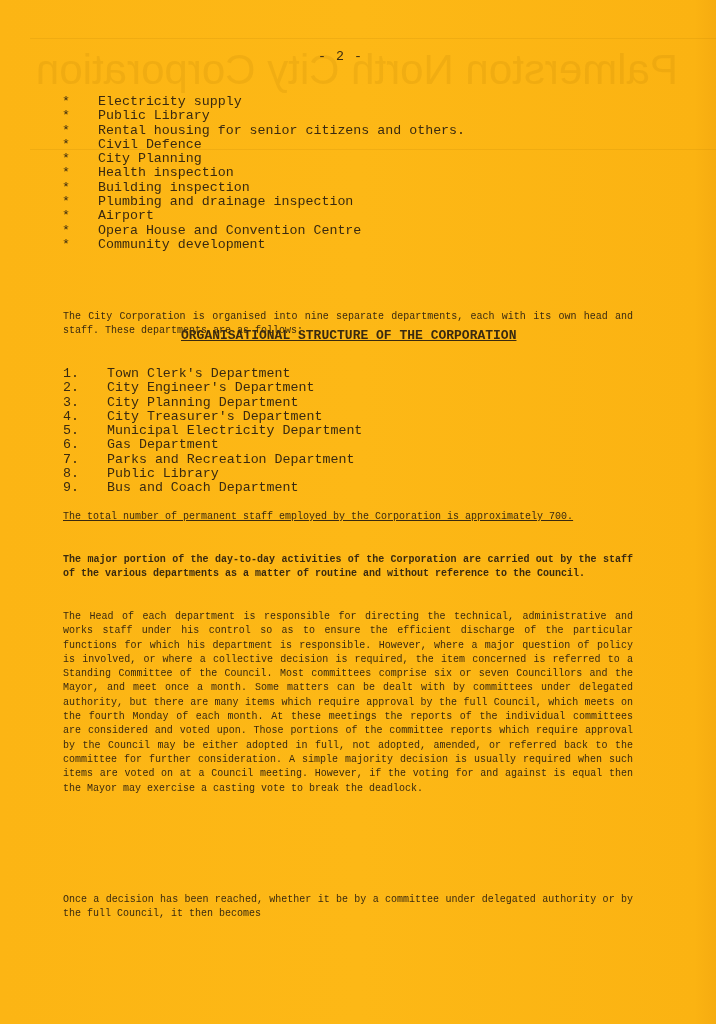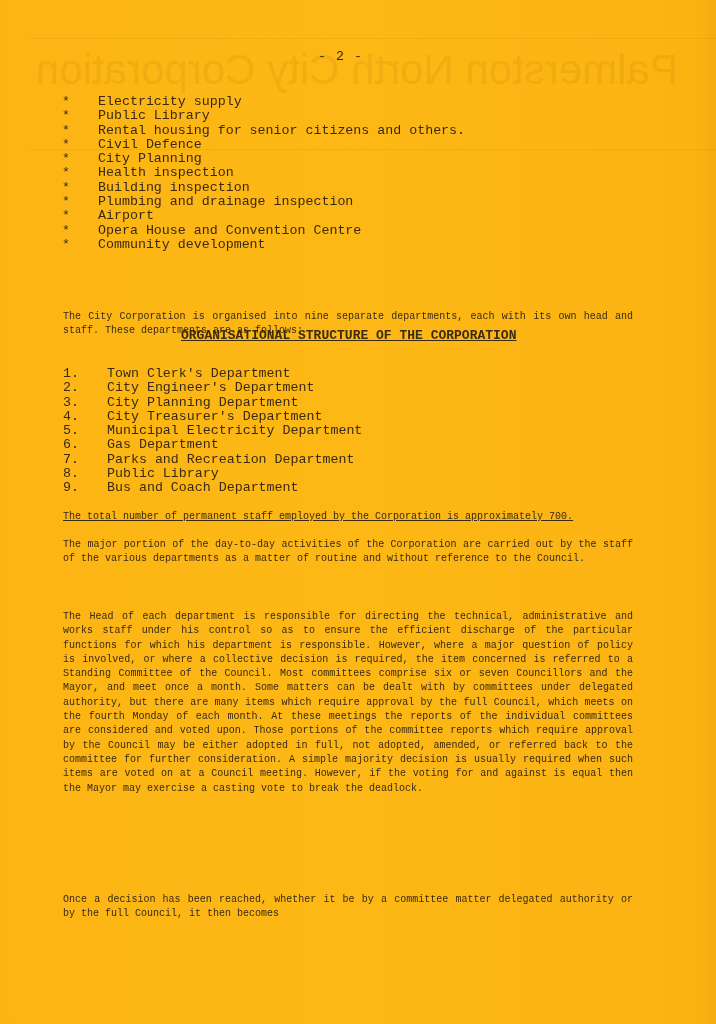--- a/index.html
+++ b/index.html
@@ -52,16 +52,16 @@
 
   <div class="bullets text" id="services"><div class="bullet-row"><span class="bullet-star">*</span><span>Electricity supply</span></div><div class="bullet-row"><span class="bullet-star">*</span><span>Public Library</span></div><div class="bullet-row"><span class="bullet-star">*</span><span>Rental housing for senior citizens and others.</span></div><div class="bullet-row"><span class="bullet-star">*</span><span>Civil Defence</span></div><div class="bullet-row"><span class="bullet-star">*</span><span>City Planning</span></div><div class="bullet-row"><span class="bullet-star">*</span><span>Health inspection</span></div><div class="bullet-row"><span class="bullet-star">*</span><span>Building inspection</span></div><div class="bullet-row"><span class="bullet-star">*</span><span>Plumbing and drainage inspection</span></div><div class="bullet-row"><span class="bullet-star">*</span><span>Airport</span></div><div class="bullet-row"><span class="bullet-star">*</span><span>Opera House and Convention Centre</span></div><div class="bullet-row"><span class="bullet-star">*</span><span>Community development</span></div></div>
 
   <div class="heading">ORGANISATIONAL STRUCTURE OF THE CORPORATION</div>
 
   <div class="para" style="top:310px;">The City Corporation is organised into nine separate departments, each with its own head and staff.  These departments are as follows:</div>
 
   <div class="depts text" id="depts"><div class="dept-row"><span class="dept-num">1.</span><span>Town Clerk's Department</span></div><div class="dept-row"><span class="dept-num">2.</span><span>City Engineer's Department</span></div><div class="dept-row"><span class="dept-num">3.</span><span>City Planning Department</span></div><div class="dept-row"><span class="dept-num">4.</span><span>City Treasurer's Department</span></div><div class="dept-row"><span class="dept-num">5.</span><span>Municipal Electricity Department</span></div><div class="dept-row"><span class="dept-num">6.</span><span>Gas Department</span></div><div class="dept-row"><span class="dept-num">7.</span><span>Parks and Recreation Department</span></div><div class="dept-row"><span class="dept-num">8.</span><span>Public Library</span></div><div class="dept-row"><span class="dept-num">9.</span><span>Bus and Coach Department</span></div></div>
 
   <div class="para" style="top:510px;text-decoration:underline;">The total number of permanent staff employed by the Corporation is approximately 700.</div>
-  <div class="para" style="top:538px;">The major portion of the day-to-day activities of the Corporation are carried out by the staff of the various departments as a matter of routine and without reference to the Council.</div>
+  <div class="para" style="top:553px;font-weight:bold;">The major portion of the day-to-day activities of the Corporation are carried out by the staff of the various departments as a matter of routine and without reference to the Council.</div>
   <div class="para" style="top:610px;">The Head of each department is responsible for directing the technical, administrative and works staff under his control so as to ensure the efficient discharge of the particular functions for which his department is responsible.  However, where a major question of policy is involved, or where a collective decision is required, the item concerned is referred to a Standing Committee of the Council.  Most committees comprise six or seven Councillors and the Mayor, and meet once a month.  Some matters can be dealt with by committees under delegated authority, but there are many items which require approval by the full Council, which meets on the fourth Monday of each month.  At these meetings the reports of the individual committees are considered and voted upon.  Those portions of the committee reports which require approval by the Council may be either adopted in full, not adopted, amended, or referred back to the committee for further consideration.  A simple majority decision is usually required when such items are voted on at a Council meeting. However, if the voting for and against is equal then the Mayor may exercise a casting vote to break the deadlock.</div>
-  <div class="para" style="top:893px;">Once a decision has been reached, whether it be by a committee matter delegated authority or by the full Council, it then becomes</div>
+  <div class="para" style="top:893px;">Once a decision has been reached, whether it be by a committee under delegated authority or by the full Council, it then becomes</div>
 </div>
 
 </body></html>

